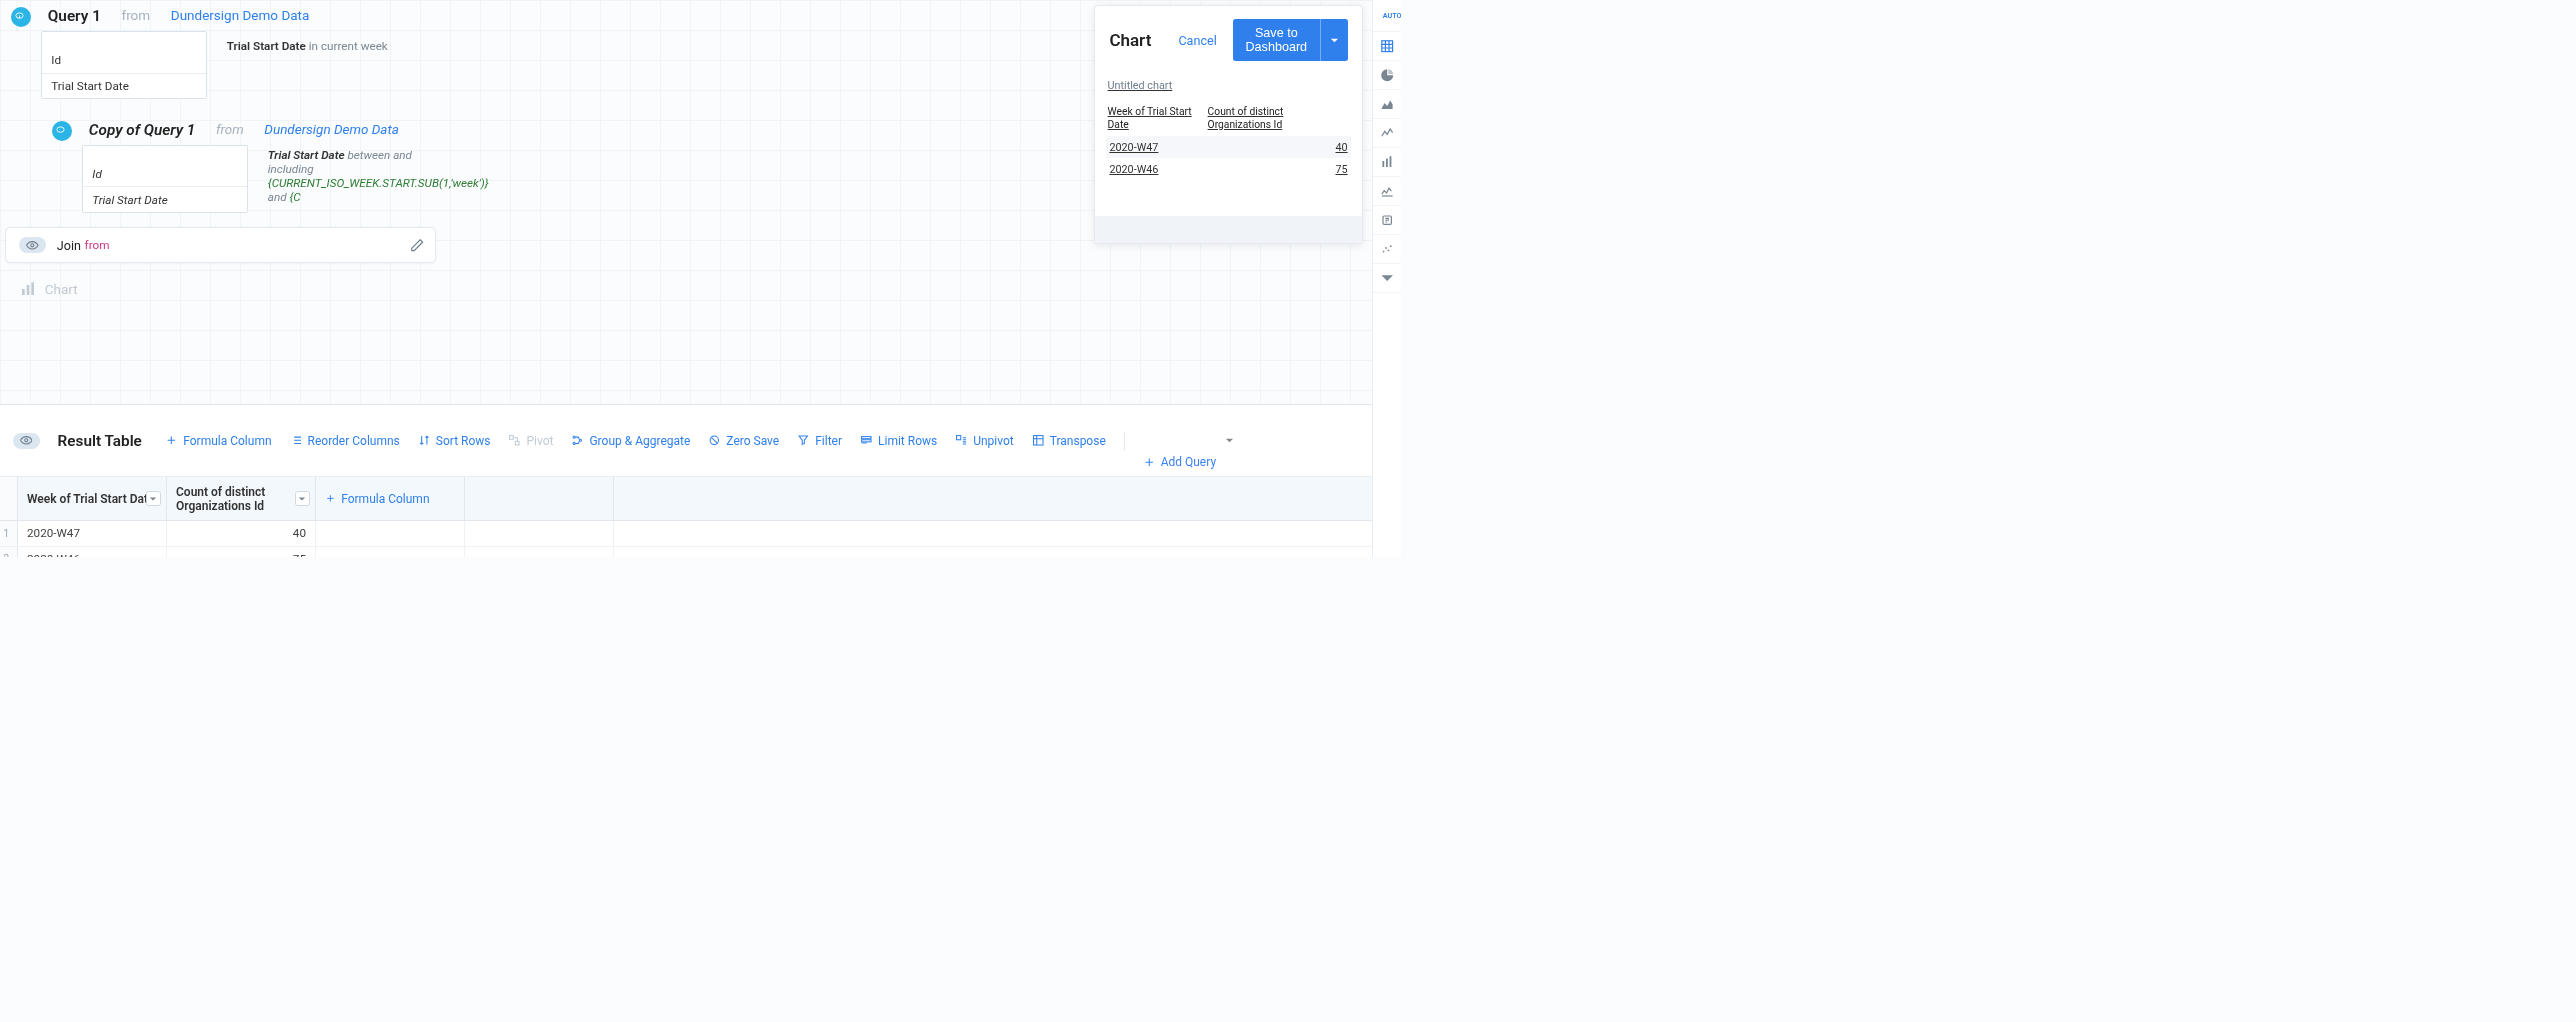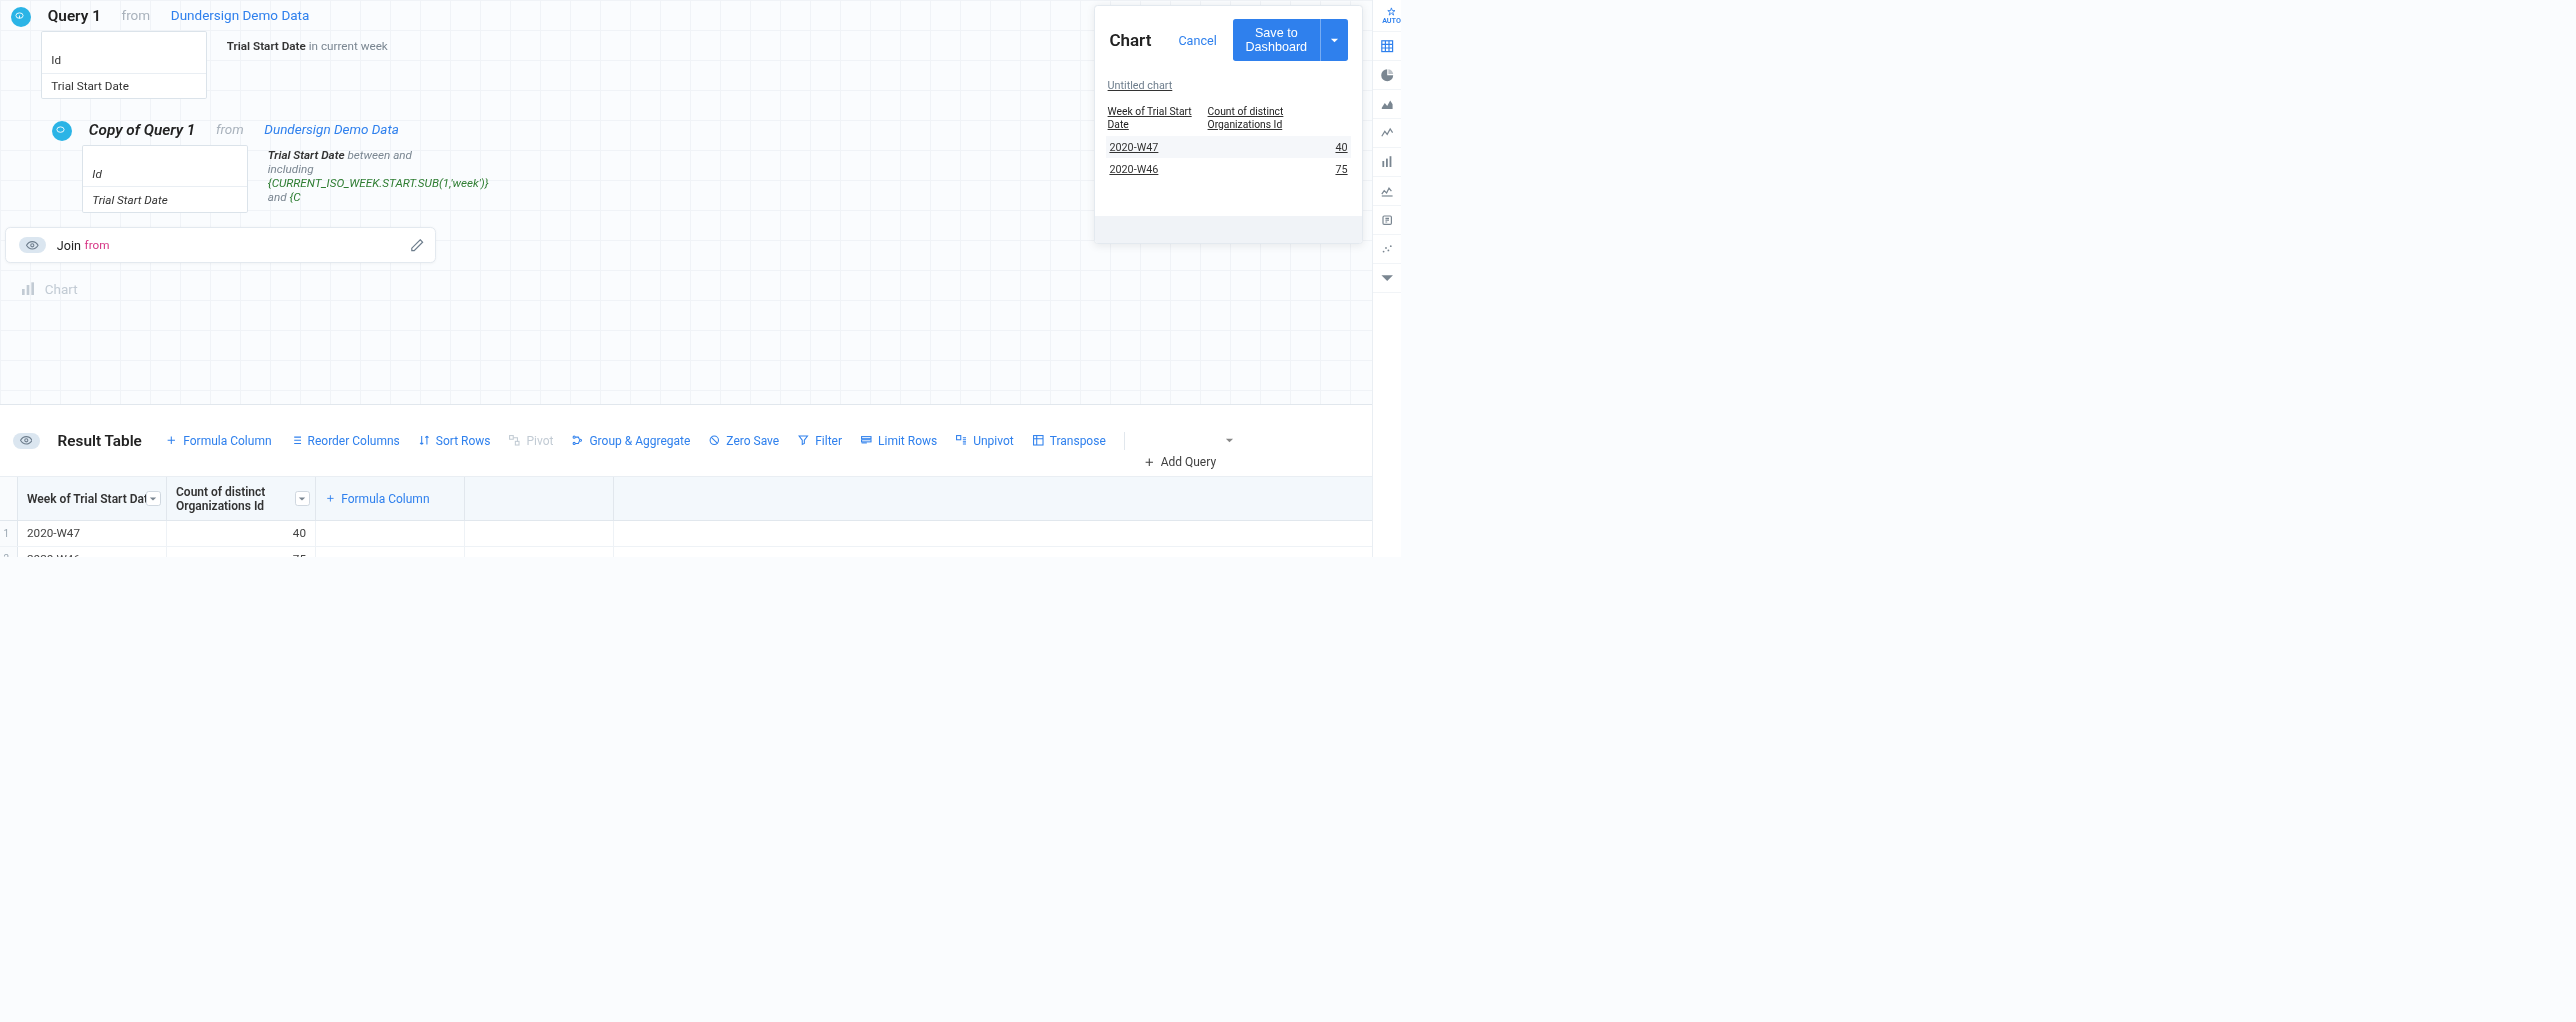--- a/index.html
+++ b/index.html
@@ -55,33 +55,33 @@
 .cp-untitled { font-size:10.8px; color:#6d7d8c; padding:3.6px 1.8px 9px; }
 .cp-th { display:flex; justify-content:space-between; color:#222; font-size:10.3px; padding: 3.6px 1.8px 5.4px; }
 .cp-tr { display:flex; justify-content:space-between; padding:4.5px 3.6px; font-size:10.8px; color:#333; }
 .cp-tr.alt { background:#f5f7fa; }
 .cp-foot { height: 27px; background:#f0f3f7; margin: 36px -10.8px 0; border-radius:0 0 3.6px 3.6px;}
 
 
 .rail { position:absolute; top:0; right:0; width:29px; height:100%; background:#fff; border-left:0.9px solid #e9eef3; display:flex; flex-direction:column; align-items:center; z-index:20; }
 .rail-item { width:29px; height:29px; display:flex; align-items:center; justify-content:center; color:#7a8691; cursor:pointer; border-bottom:0.9px solid #f1f4f7;}
 .rail-item.active { color:#2f80ed; }
-.rail-item.auto { font-size:7.2px; font-weight:600; color:#2f80ed; flex-direction:column; line-height:1; height:32px;padding-left:9px;}
+.rail-item.auto { font-size:7.2px; font-weight:600; color:#2f80ed; flex-direction:row; line-height:1; height:32px;padding-left:9px;}
 .rail-item svg{width:14.4px;height:14.4px;}
 
 
 .results { position:absolute; left:0; bottom:0; right:0; height: 153px; background:#fff; border-top:0.9px solid #e1e7ed; z-index:3;}
 .toolbar { display:flex; align-items:center; gap: 18px; padding: 7.2px 12.6px; border-bottom:0.9px solid #e9eef3; background:#fff; overflow:hidden; white-space:nowrap;}
 .toolbar .eye-badge { flex-shrink:0;}
 .res-title { font-size:15.3px; font-weight:600; color:#222; flex-shrink:0; margin-right:5.4px;}
 .tb-btn { display:inline-flex; align-items:center; gap:5.4px; color:#2f80ed; font-size:12px; cursor:pointer; flex-shrink:0;}
 .tb-btn.disabled{ color:#c2cbd4; }
 .tb-btn svg{width:12.6px;height:12.6px;}
 .tb-divider { width:0.9px; height:18px; background:#e1e7ed; flex-shrink:0;}
-.tb-add { color:#404040;margin-top:43px; }
+.tb-add { color:#3b82f6;margin-top:43px; }
 .tb-add-drop{ color:#888; margin-left:-9px;}
 
 .grid-head { display:flex; background:#f3f8fc; border-bottom:0.9px solid #e1e7ed; }
 .gcell { border-right:0.9px solid #e1e7ed; padding:7.2px 9px; font-size:12px; position:relative; display:flex; align-items:center;}
 .gnum { width:18px; background:#f9fbfd; text-align:right; padding:5.4px 3.6px; color:#9aa6b1; font-size:10px;}
 .gh1 { width:149px; font-weight:600; }
 .gh2 { width:149px; font-weight:600; }
 .gh3 { width:149px; }
 .gh4 { width:149px; }
 .gh5 { flex:1; }

